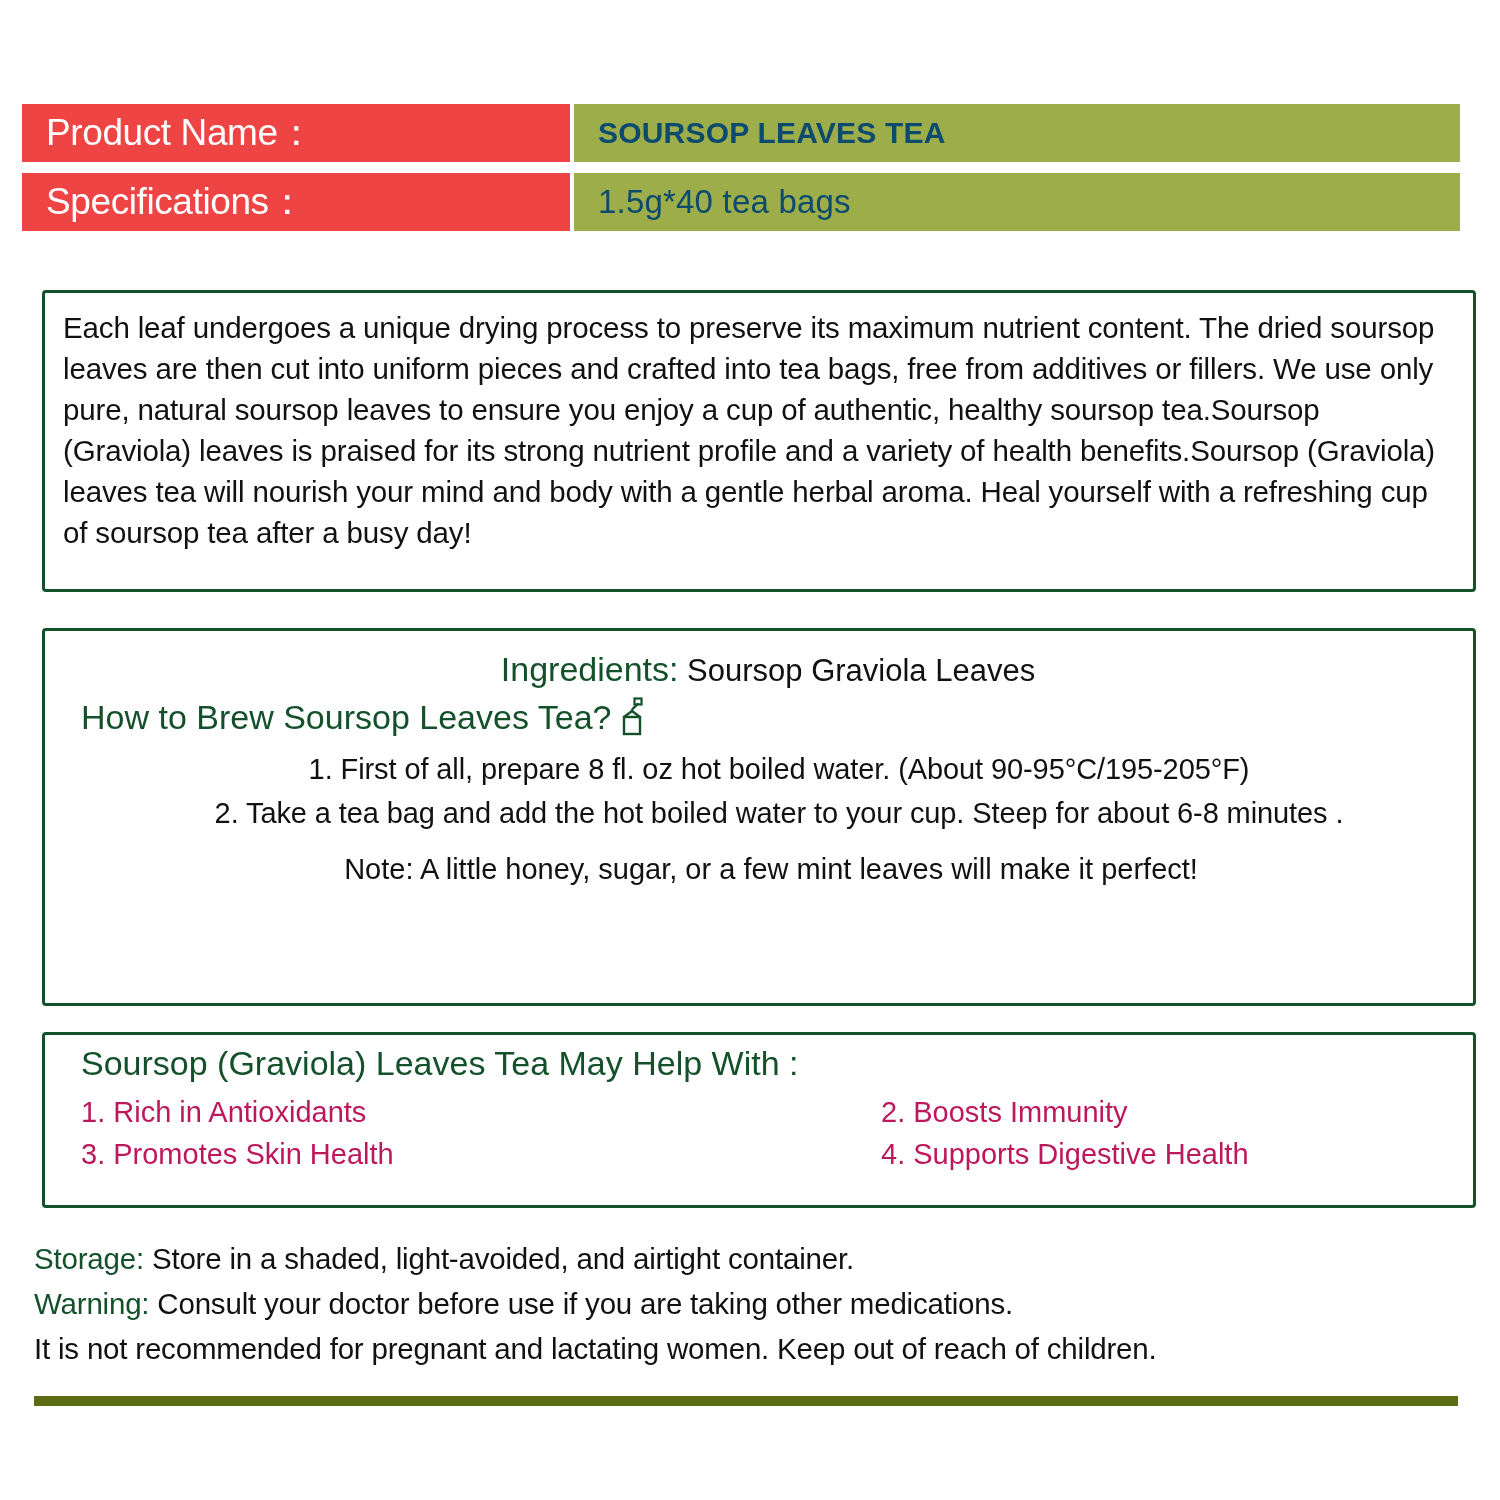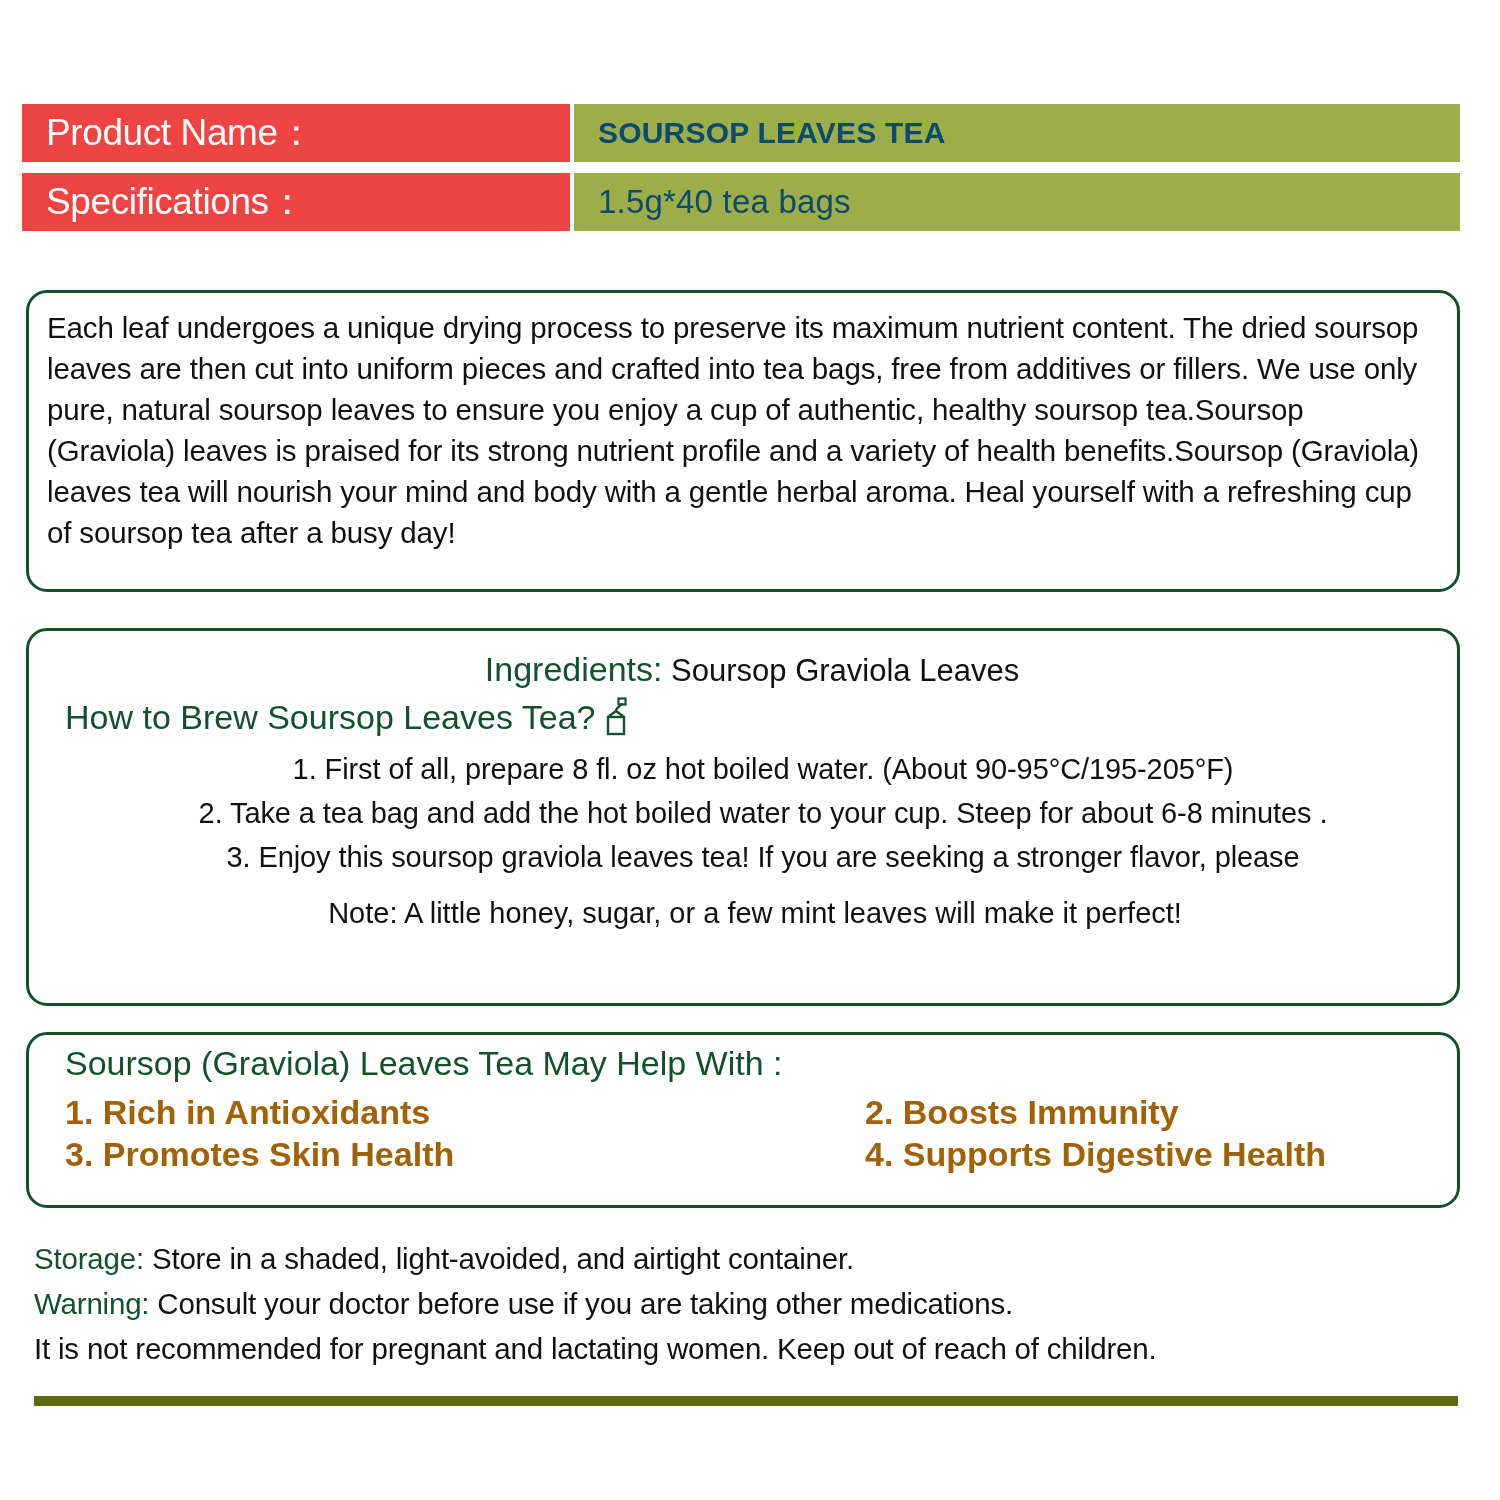--- a/index.html
+++ b/index.html
@@ -63,25 +63,25 @@
     margin-left: 4px;
   }
   .hrow.spec .value {
     font-size: 33px;
     font-weight: 400;
   }
 
   
   .box {
     position: absolute;
-    left: 26px;
+    left: 42px;
     width: 1434px;
     box-sizing: border-box;
     border: 3px solid #14512b;
-    border-radius: 21px;
+    border-radius: 4px;
     background: #ffffff;
   }
   #desc-box {
     top: 290px;
     height: 302px;
     padding: 14px 18px 10px 18px;
   }
   #brew-box {
     top: 628px;
     height: 378px;
@@ -160,24 +160,23 @@
     padding-left: 18px;
     white-space: nowrap;
   }
   .benefit-grid {
     display: grid;
     grid-template-columns: 800px 1fr;
     padding-left: 18px;
     margin-top: 4px;
   }
   .benefit-item {
-    font-size: 34px;
+    font-size: 29px;
     line-height: 42px;
-    color: #a16207;
-    font-weight: bold;
+    color: #be185d;
   }
 
   
   .footer {
     position: absolute;
     left: 34px;
     top: 1236px;
     width: 1430px;
   }
   .f-line {
@@ -231,21 +230,20 @@
           <rect x="5" y="20" width="16" height="17" fill="none" stroke="#14512b" stroke-width="2.4"></rect>
           <path d="M5 20 L13 14 L21 20" fill="none" stroke="#14512b" stroke-width="2.4" stroke-linejoin="round"></path>
           <path d="M13 14 C13 9, 19 10, 19 6" fill="none" stroke="#14512b" stroke-width="2.2"></path>
           <rect x="15.5" y="1.5" width="7" height="6" fill="none" stroke="#14512b" stroke-width="2.2"></rect>
         </svg>
       </span>
     </div>
     <div class="steps">
       <div class="step">1. First of all, prepare 8 fl. oz hot boiled water. (About 90-95°C/195-205°F)</div>
       <div class="step">2. Take a tea bag and add the hot boiled water to your cup. Steep for about 6-8 minutes .</div>
-      <div class="step">3. Enjoy this soursop graviola leaves tea! If you are seeking a stronger flavor, please</div>
     </div>
     <div class="note">Note: A little honey, sugar, or a few mint leaves will make it perfect!</div>
   </div>
 
   <div class="box" id="benefits-box">
     <div class="benefit-title">Soursop (Graviola) Leaves Tea May Help With :</div>
     <div class="benefit-grid">
       <div class="benefit-item">1. Rich in Antioxidants</div>
       <div class="benefit-item">2. Boosts Immunity</div>
       <div class="benefit-item">3. Promotes Skin Health</div>

